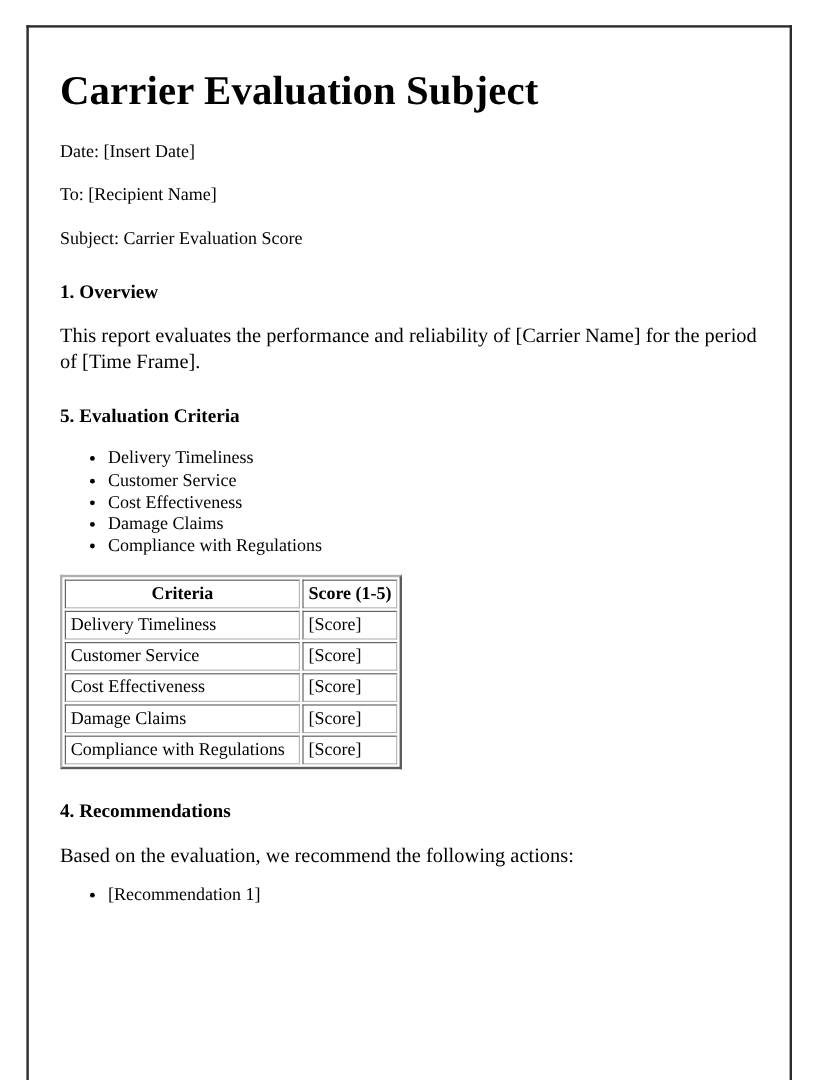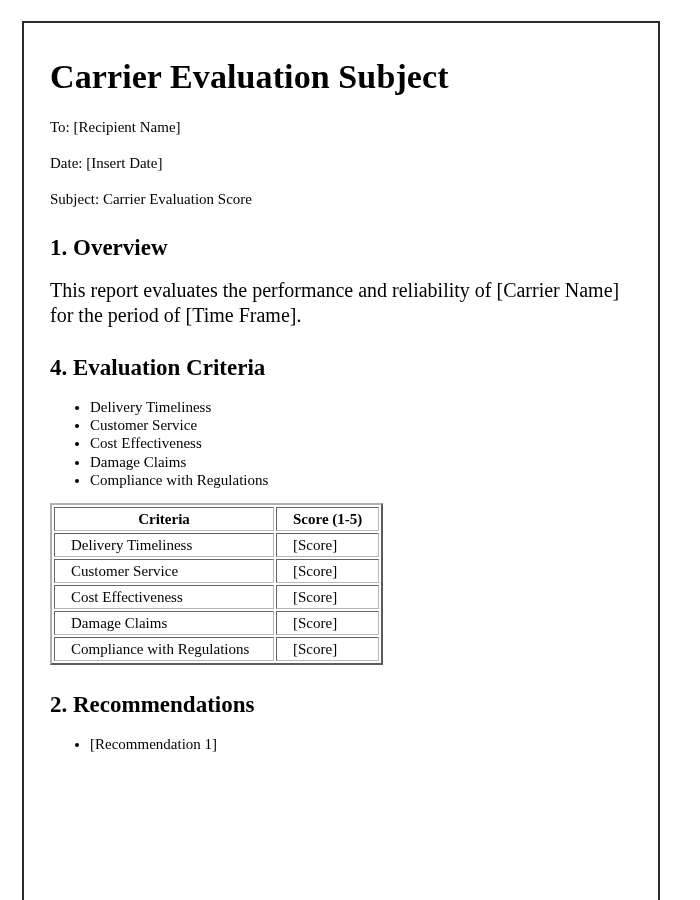--- a/index.html
+++ b/index.html
@@ -40,28 +40,28 @@
     letter-spacing: 0.1px;
   }
 
   .meta-line {
     font-size: 15px;
     line-height: 1.2;
     margin: 0 0 18px 0;
   }
 
   h2.section-heading {
-    font-size: 23px;
+    font-size: 16px;
     font-weight: bold;
     line-height: 1.2;
     margin: 26px 0 16px 0;
   }
 
   p.body-text {
-    font-size: 20px;
+    font-size: 17px;
     line-height: 1.26;
     margin: 0 0 14px 0;
   }
 
   ul.bullet-list {
     margin: 0 0 14px 0;
     padding-left: 40px;
     list-style-type: disc;
   }
   ul.bullet-list li {
@@ -76,21 +76,21 @@
     border-spacing: 2px;
     border: 2px outset #b0b0b0;
     margin: 8px 0 14px 0;
     background: #ffffff;
   }
   table.score-table th,
   table.score-table td {
     border: 1px inset #b8b8b8;
     font-size: 15px;
     line-height: 1.2;
-    padding: 2px 16px;
+    padding: 2px 4px;
     background: #ffffff;
   }
   table.score-table th {
     font-weight: bold;
     text-align: center;
   }
   table.score-table td {
     text-align: left;
   }
   table.score-table td.score-cell,
@@ -102,28 +102,28 @@
   }
 </style>
 </head>
 <body>
 
 <div class="page-sheet">
   <div class="page-inner">
 
     <h1 class="doc-title">Carrier Evaluation Subject</h1>
 
+    <p class="meta-line">Date: [Insert Date]</p>
     <p class="meta-line">To: [Recipient Name]</p>
-    <p class="meta-line">Date: [Insert Date]</p>
     <p class="meta-line">Subject: Carrier Evaluation Score</p>
 
     <h2 class="section-heading">1. Overview</h2>
     <p class="body-text">This report evaluates the performance and reliability of [Carrier Name] for the period of [Time Frame].</p>
 
-    <h2 class="section-heading">4. Evaluation Criteria</h2>
+    <h2 class="section-heading">5. Evaluation Criteria</h2>
     <ul class="bullet-list">
       <li>Delivery Timeliness</li>
       <li>Customer Service</li>
       <li>Cost Effectiveness</li>
       <li>Damage Claims</li>
       <li>Compliance with Regulations</li>
     </ul>
 
 
     <table class="score-table">
@@ -150,20 +150,21 @@
           <td class="criteria-cell">Damage Claims</td>
           <td class="score-cell">[Score]</td>
         </tr>
         <tr>
           <td class="criteria-cell">Compliance with Regulations</td>
           <td class="score-cell">[Score]</td>
         </tr>
       </tbody>
     </table>
 
-    <h2 class="section-heading">2. Recommendations</h2>
+    <h2 class="section-heading">4. Recommendations</h2>
+    <p class="body-text">Based on the evaluation, we recommend the following actions:</p>
     <ul class="bullet-list">
       <li>[Recommendation 1]</li>
 
     </ul>
 
   </div>
 </div>
 
 </body></html>

